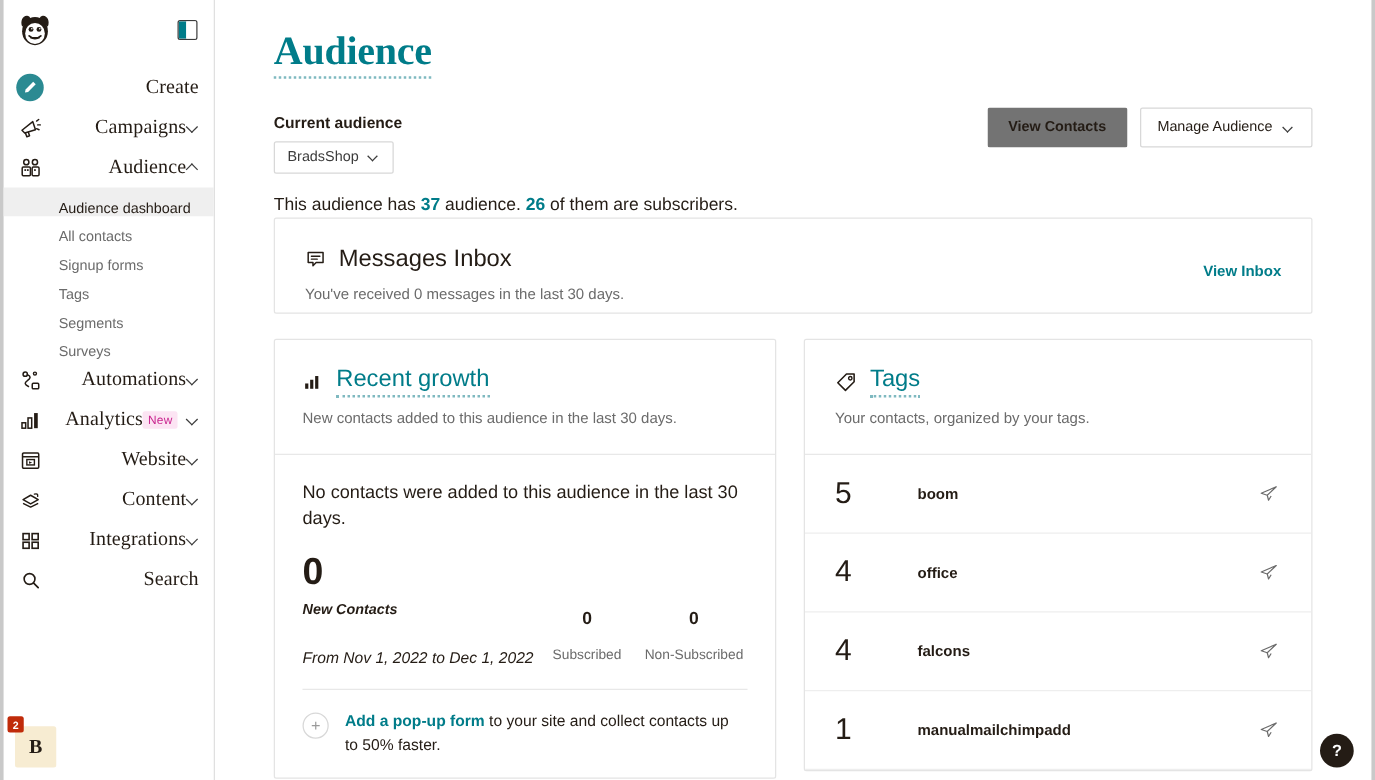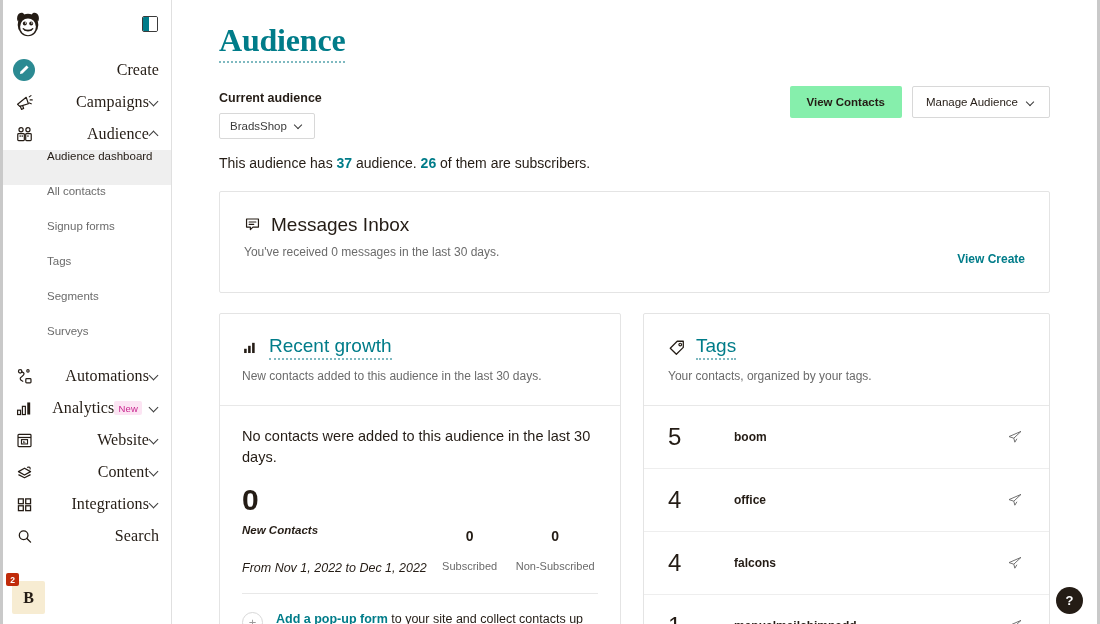--- a/index.html
+++ b/index.html
@@ -120,23 +120,23 @@
     width: 22px; height: 22px;
     border-radius: 50%;
     background: #2b8a92;
     display: flex;
     align-items: center;
     justify-content: center;
   }
 
   .subnav { padding: 0; }
   .subnav-item {
-    height: 35px;
-    display: flex;
-    align-items: flex-start;
+    height: 23px;
+    display: flex;
+    align-items: flex-end;
     padding-left: 44px;
     font-size: 11.5px;
     color: #6b6b6b;
     cursor: pointer;
     font-family: "Liberation Sans", sans-serif;
   }
   .subnav-item.active {
     background: #efefef;
     color: #241c15;
     font-weight: normal;
@@ -246,21 +246,21 @@
     font-size: 11.5px;
     font-weight: bold;
     padding: 9px 16px;
     border-radius: 2px;
     cursor: pointer;
     border: 1px solid transparent;
     white-space: nowrap;
     font-family: "Liberation Sans", sans-serif;
   }
   .btn-grey {
-    background: #86efac;
+    background: #737373;
     color: #241c15;
   }
   .btn-outline {
     background: #ffffff;
     border: 1px solid #d8d8d8;
     color: #241c15;
     display: inline-flex;
     align-items: center;
     gap: 8px;
     font-weight: normal;
@@ -270,22 +270,22 @@
   .btn-outline .chev::before { width: 5px; height: 5px; border-width: 1.5px; }
 
   
   .card {
     background: #ffffff;
     border: 1px solid #e4e4e4;
     border-radius: 2px;
   }
 
   .inbox-card {
-    margin-top: 20px;
-    padding: 22px 24px 33px 24px;
+    margin-top: 3px;
+    padding: 22px 24px 8px 24px;
     position: relative;
   }
 
   .card-head {
     display: flex;
     align-items: center;
     gap: 10px;
   }
   .card-head .hd-ico { display: flex; align-items: center; }
 
@@ -664,21 +664,21 @@
         <span class="hd-ico">
           <svg width="17" height="17" viewBox="0 0 20 20" aria-hidden="true">
             <path d="M3 3.5 H17 V13 H10.5 L7.5 16 V13 H3 Z" fill="none" stroke="#241c15" stroke-width="1.4" stroke-linejoin="round"></path>
             <path d="M6 7 H14" stroke="#241c15" stroke-width="1.3" stroke-linecap="round"></path>
             <path d="M6 9.8 H11.5" stroke="#241c15" stroke-width="1.3" stroke-linecap="round"></path>
           </svg>
         </span>
         <span class="card-title-plain">Messages Inbox</span>
       </div>
       <div class="card-sub">You've received 0 messages in the last 30 days.</div>
-      <span class="inbox-link">View Create</span>
+      <span class="inbox-link">View Inbox</span>
     </section>
 
     <div class="cols">
 
       <div class="col-left">
         <section class="card growth-card">
           <div class="growth-head">
             <div class="card-head">
               <span class="hd-ico">
                 <svg width="17" height="17" viewBox="0 0 20 20" aria-hidden="true">

